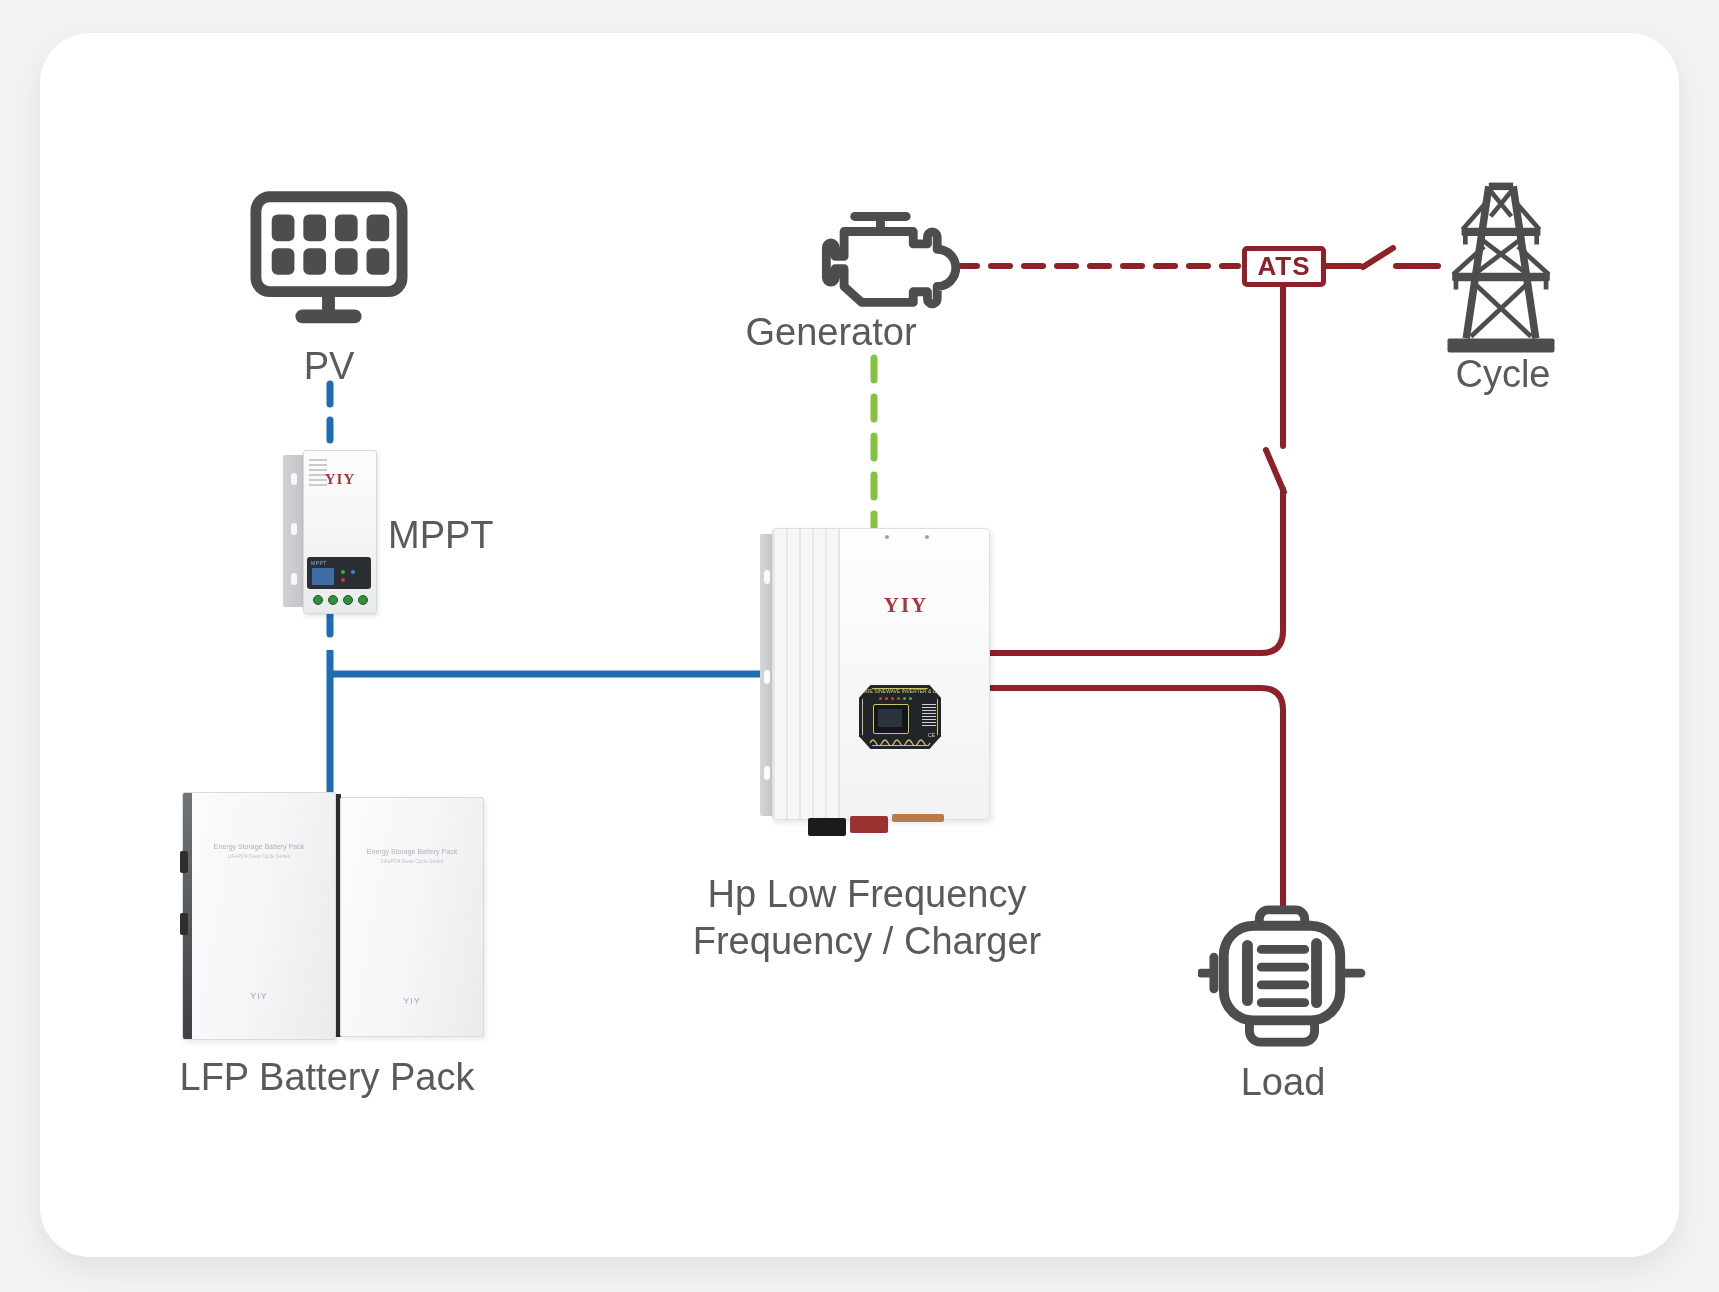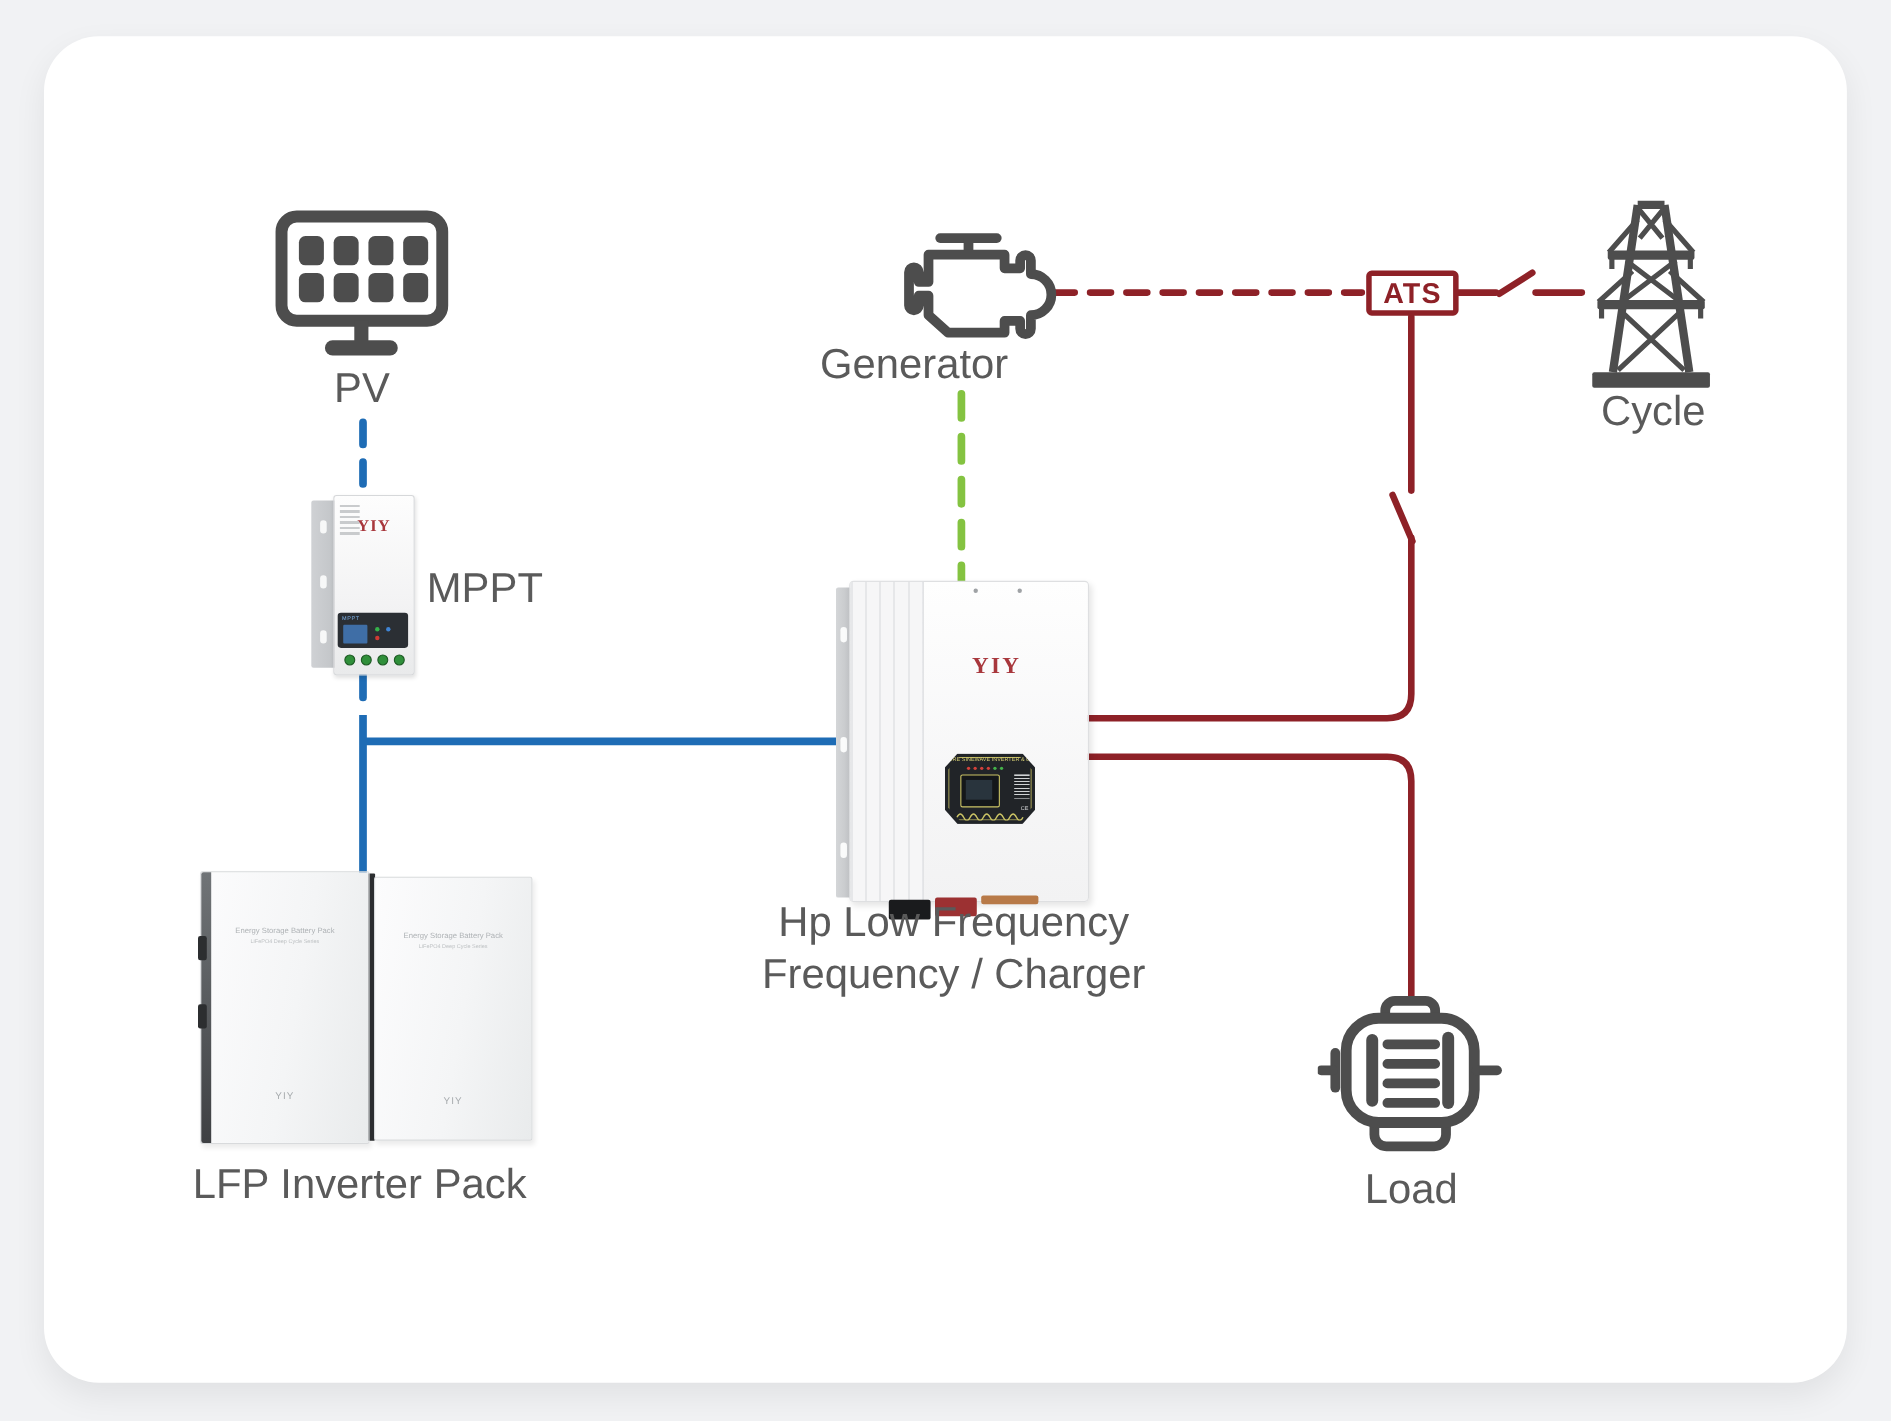--- a/index.html
+++ b/index.html
@@ -138,21 +138,21 @@
     <rect x="86" y="24" width="23" height="27" rx="6"></rect>
     <rect x="118" y="24" width="23" height="27" rx="6"></rect>
     <rect x="22" y="58" width="23" height="27" rx="6"></rect>
     <rect x="54" y="58" width="23" height="27" rx="6"></rect>
     <rect x="86" y="58" width="23" height="27" rx="6"></rect>
     <rect x="118" y="58" width="23" height="27" rx="6"></rect>
     <rect x="73" y="102" width="13" height="22"></rect>
     <rect x="46" y="120" width="67" height="14" rx="7"></rect>
   </g>
 </svg>
-<div class="node-label" style="left:329px;top:331px">PV</div>
+<div class="node-label" style="left:329px;top:344px">PV</div>
 
 <div class="device" id="mppt-device" style="left:283px;top:450px">
   <div class="mppt-bracket">
     <div class="mppt-hole" style="top:18px"></div>
     <div class="mppt-hole" style="top:68px"></div>
     <div class="mppt-hole" style="top:118px"></div>
   </div>
   <div class="mppt-body">
     <div class="mppt-vents"></div>
     <div class="mppt-logo">YIY</div>
@@ -236,21 +236,21 @@
       <div class="inv-ce">CE</div>
       <svg class="inv-wave" width="64" height="9" viewBox="0 0 64 9">
         <path d="M2,6 Q5,0 8,6 T14,6 T20,6 T26,6 T32,6 T38,6 T44,6 T50,6 T56,6 T62,6" stroke="#cbc465" stroke-width="1.3" fill="none"></path>
       </svg>
     </div>
   </div>
   <div class="inv-conn-black"></div>
   <div class="inv-conn-red"></div>
   <div class="inv-conn-copper"></div>
 </div>
-<div class="node-label" style="left:867px;top:816px;line-height:47px">
+<div class="node-label" style="left:867px;top:871px;line-height:47px">
   <div>Hp Low Frequency</div>
   <div>Frequency / Charger</div>
 </div>
 
 <div class="device" id="battery-pack" style="left:182px;top:790px">
   <div class="bat-gap"></div>
   <div class="bat-unit u1">
     <div class="bat-side">
       <div class="bat-nub" style="top:58px"></div>
       <div class="bat-nub" style="top:120px"></div>
@@ -260,21 +260,21 @@
     <div class="bat-subtitle">LiFePO4 Deep Cycle Series</div>
     <div class="bat-brand">YIY</div>
   </div>
   <div class="bat-unit u2">
     <div class="bat-logo-dot"></div>
     <div class="bat-title">Energy Storage Battery Pack</div>
     <div class="bat-subtitle">LiFePO4 Deep Cycle Series</div>
     <div class="bat-brand">YIY</div>
   </div>
 </div>
-<div class="node-label" style="left:327px;top:1055px">LFP Inverter Pack</div>
+<div class="node-label" style="left:327px;top:1055px">LFP Battery Pack</div>
 
 <svg class="device" style="left:1198px;top:904px" width="168" height="148" viewBox="0 0 170 150">
   <rect x="62" y="6" width="46" height="26" rx="9" class="icon-stroke" stroke-width="9"></rect>
   <rect x="52" y="110" width="66" height="30" rx="11" class="icon-stroke" stroke-width="9"></rect>
   <rect x="26" y="22" width="118" height="96" rx="30" stroke-width="10" style="fill:#fff;stroke:var(--icon-gray)"></rect>
   <g class="icon-stroke" stroke-linecap="round">
     <path d="M50,42 V98" stroke-width="11"></path>
     <path d="M120,40 V100" stroke-width="11"></path>
     <path d="M64,46 H108 M64,64 H108 M64,82 H108 M64,100 H108" stroke-width="9"></path>
     <path d="M16,54 V86" stroke-width="9"></path>

